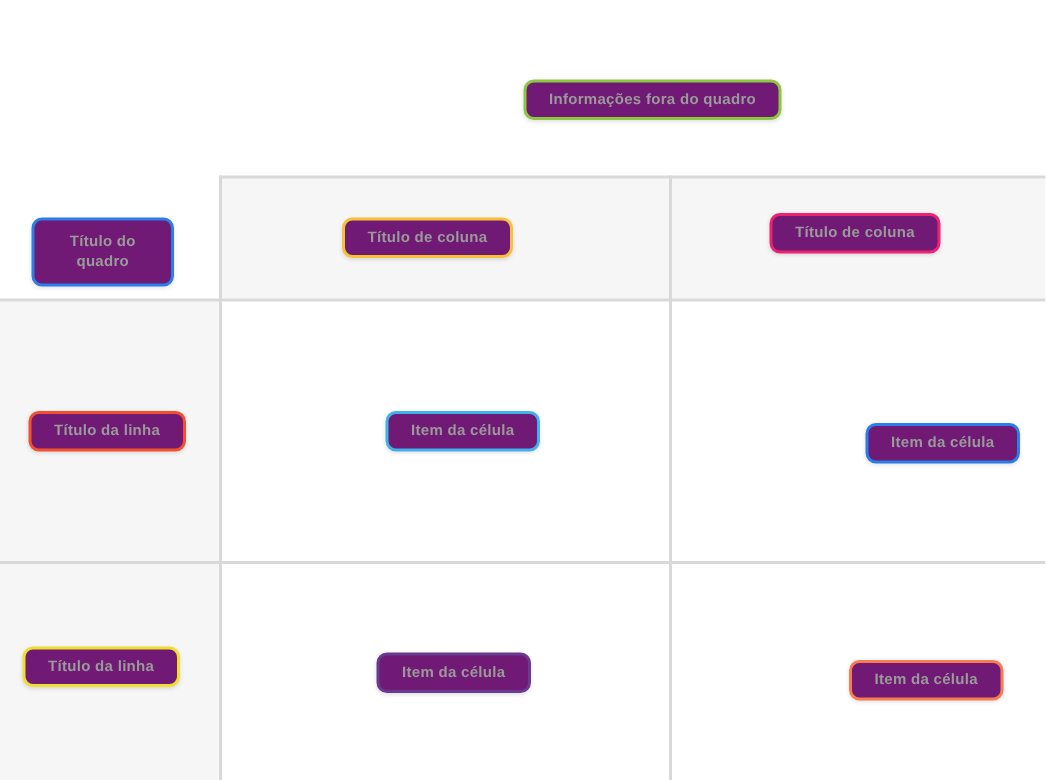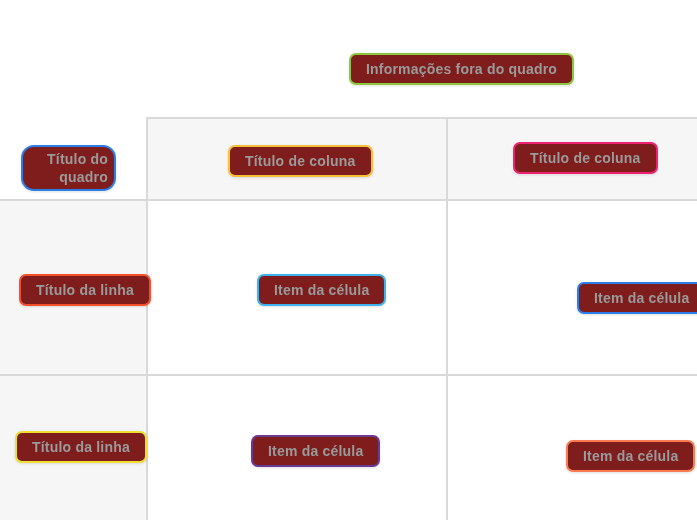--- a/index.html
+++ b/index.html
@@ -22,42 +22,41 @@
   .gline { position: absolute; background: #d9d9d9; }
   .gline.h-top      { left: 146px; top: 117px; width: 551px; height: 2px; }
   .gline.h-header   { left: 0;     top: 199px; width: 697px; height: 2px; }
   .gline.h-rowdiv   { left: 0;     top: 374px; width: 697px; height: 2px; }
   .gline.v-1        { left: 146px; top: 117px; width: 2px;  height: 403px; }
   .gline.v-2        { left: 446px; top: 117px; width: 2px;  height: 403px; }
   
   .tag {
     position: absolute;
     box-sizing: border-box;
-    background: #7f1d1d;
+    background: #701a75;
     border: 2px solid #cccccc; 
     border-radius: 7px;
     padding: 6px 15px;
-    font-size: 14px;
+    font-size: 10px;
     font-weight: bold;
     color: #9a9a9a;
     white-space: nowrap;
-    text-align: right;
+    text-align: center;
     box-shadow: 0 1px 3px rgba(0,0,0,0.12);
     letter-spacing: 0.2px;
   }
   .tag.multiline {
     white-space: normal;
     width: 95px;
     height: 46px;
     display: flex;
     align-items: center;
     justify-content: center;
     line-height: 1.3;
     padding: 2px 6px;
-    border-radius: 13px;
   }
   .tag-info  { left: 349px; top: 53px; }
   .tag-board { left: 21px;  top: 145px; }
   .tag-col1  { left: 228px; top: 145px; }
   .tag-col2  { left: 513px; top: 142px; }
   .tag-row1  { left: 19px;  top: 274px; }
   .tag-r1c1  { left: 257px; top: 274px; }
   .tag-r1c2  { left: 577px; top: 282px; }
   .tag-row2  { left: 15px;  top: 431px; }
   .tag-r2c1  { left: 251px; top: 435px; }

